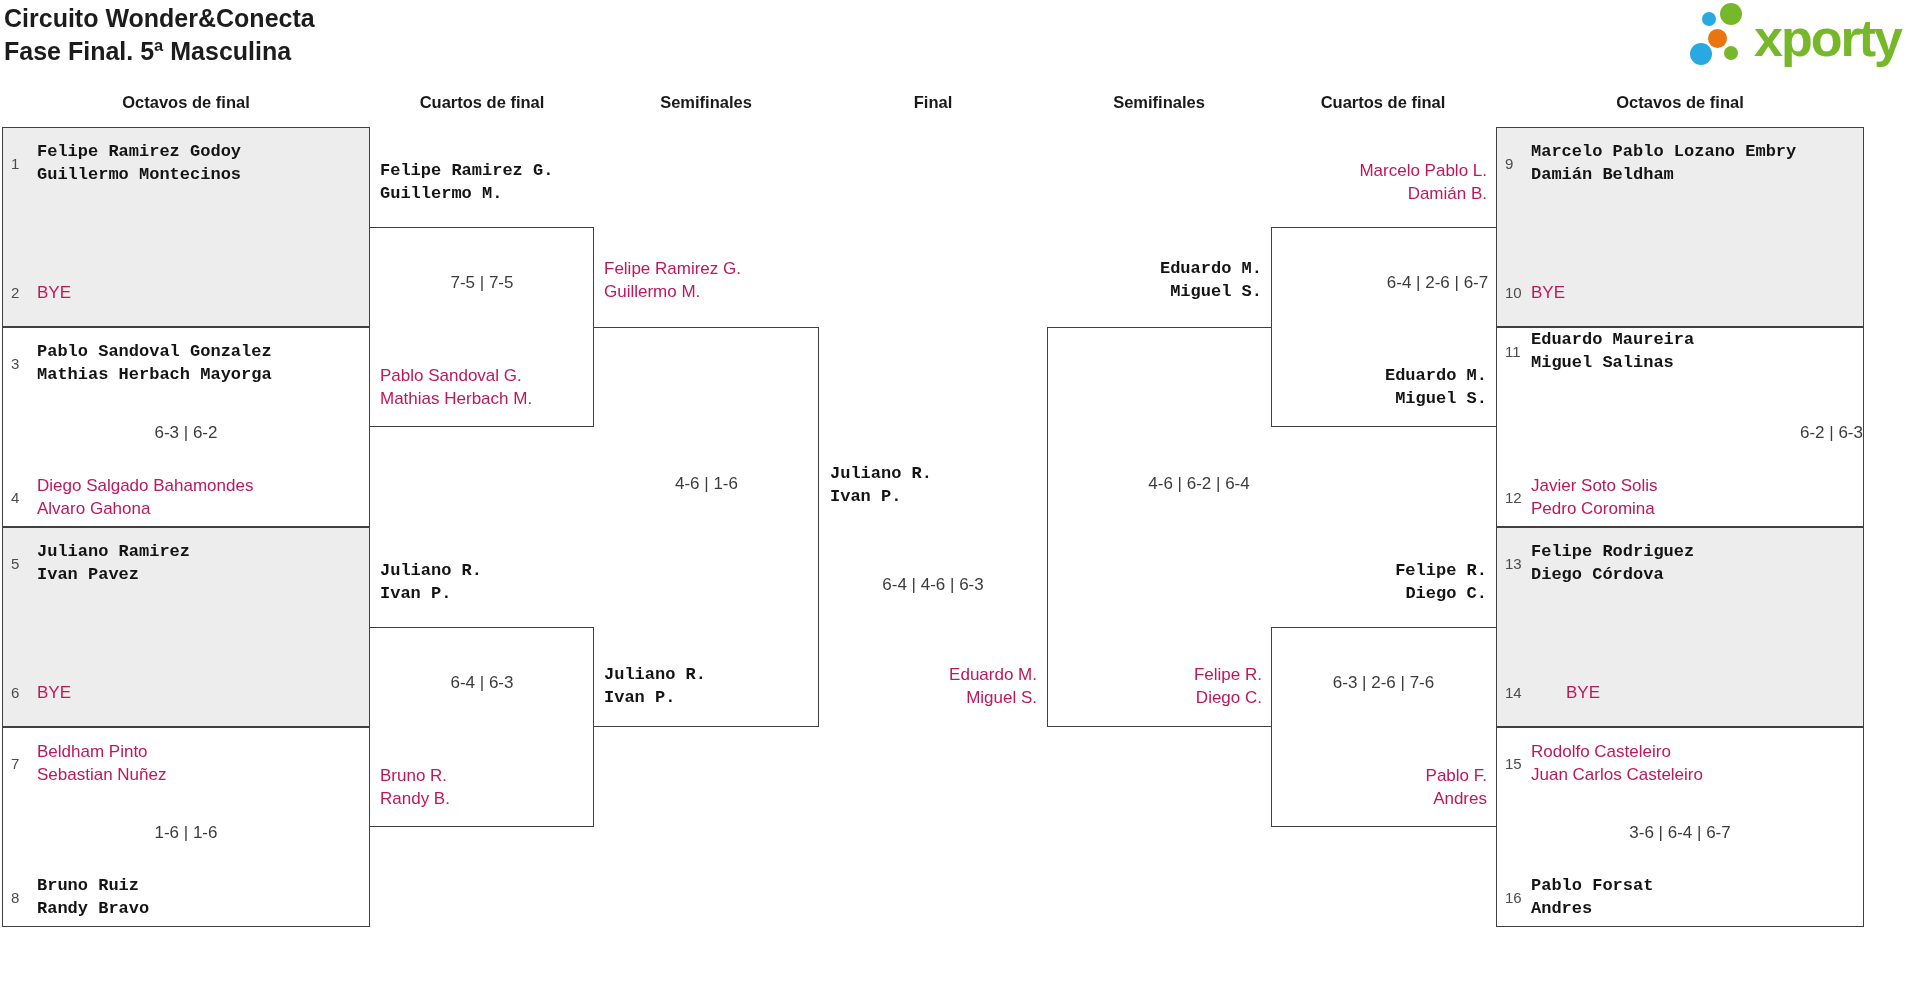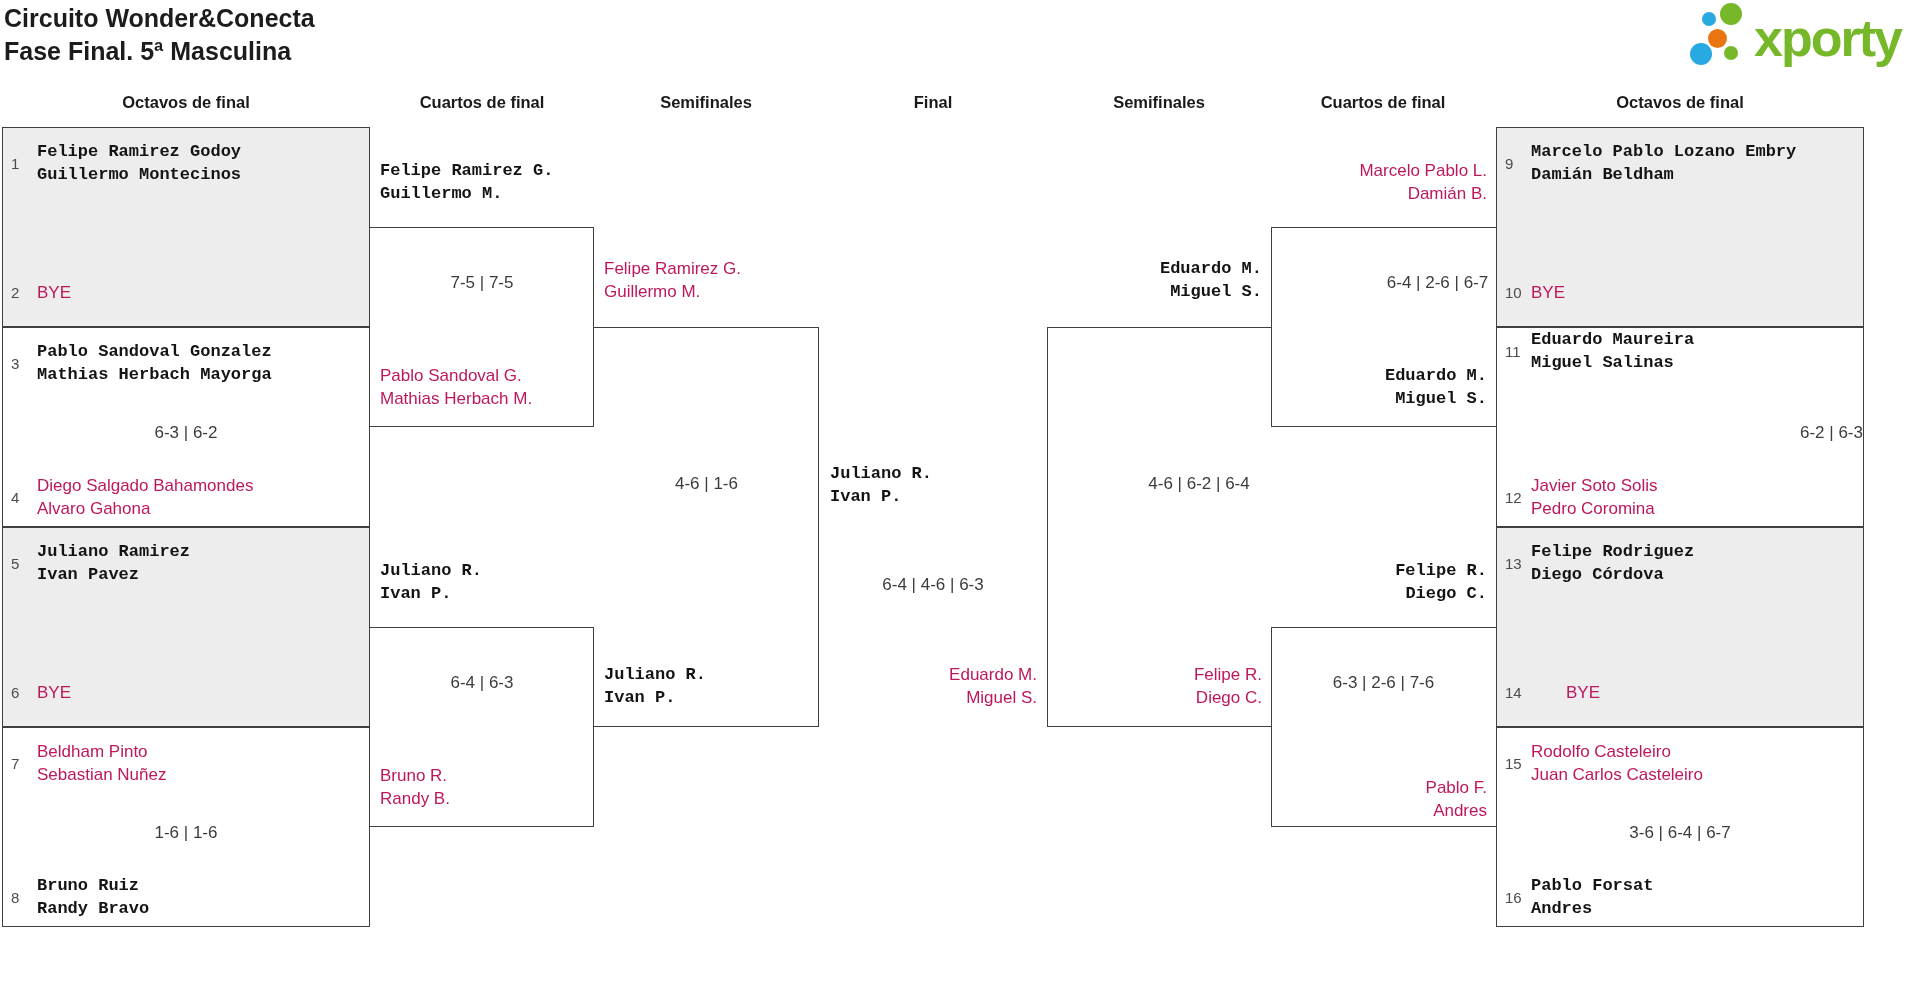--- a/index.html
+++ b/index.html
@@ -212,21 +212,21 @@
       <div class="team-block alignR winner" style="right: 433px; top: 364px;">
         <div class="teamline">Eduardo M.</div>
         <div class="teamline">Miguel S.</div>
       </div>
       <div class="box open-right" style="left: 1271px; top: 627px; width: 225px; height: 200px;"></div>
       <div class="team-block alignR winner" style="right: 433px; top: 559px;">
         <div class="teamline">Felipe R.</div>
         <div class="teamline">Diego C.</div>
       </div>
       <div class="score" style="left: 1271px; top: 673px; width: 225px;">6-3 | 2-6 | 7-6</div>
-      <div class="team-block alignR" style="right: 433px; top: 764px; margin-top: 12px;">
+      <div class="team-block alignR" style="right: 433px; top: 764px;">
         <div class="teamline">Pablo F.</div>
         <div class="teamline">Andres</div>
       </div>
       <div class="box open-left" style="left: 594px; top: 327px; width: 225px; height: 400px;"></div>
       <div class="team-block alignL" style="left: 604px; top: 257px;">
         <div class="teamline">Felipe Ramirez G.</div>
         <div class="teamline">Guillermo M.</div>
       </div>
       <div class="score" style="left: 594px; top: 474px; width: 225px;">4-6 | 1-6</div>
       <div class="team-block alignL winner" style="left: 604px; top: 663px;">

